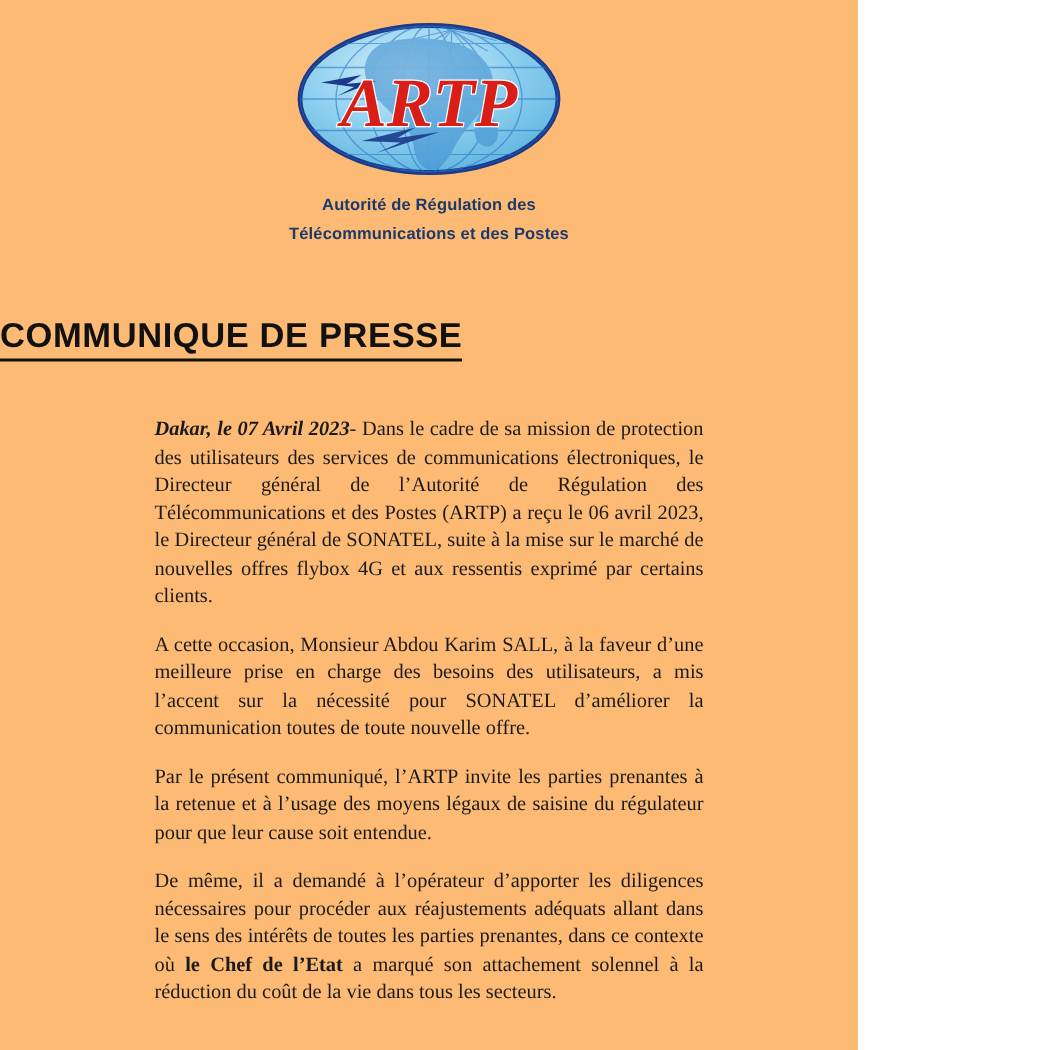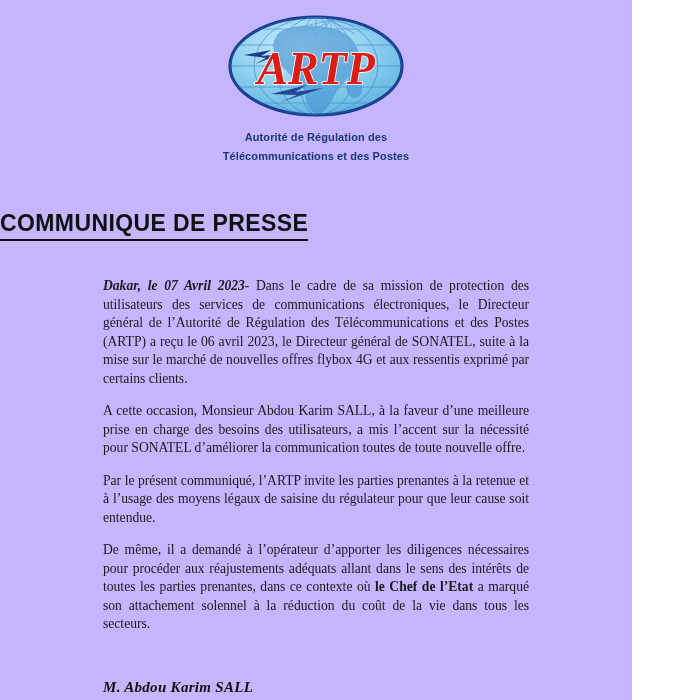--- a/index.html
+++ b/index.html
@@ -11,24 +11,24 @@
   body {
     width: 700px;
     height: 700px;
     overflow: hidden;
     font-family: "Liberation Serif", "DejaVu Serif", serif;
     color: #111111;
     position: relative;
   }
 
   .page {
-    width: 632px;
+    width: 572px;
     height: 700px;
     box-sizing: border-box;
-    background: #c4b5fd;
+    background: #fdba74;
     position: relative;
   }
 
   
   .letterhead {
     padding-top: 14px;
     text-align: center;
   }
   .logo-wrap {
     width: 210px;

